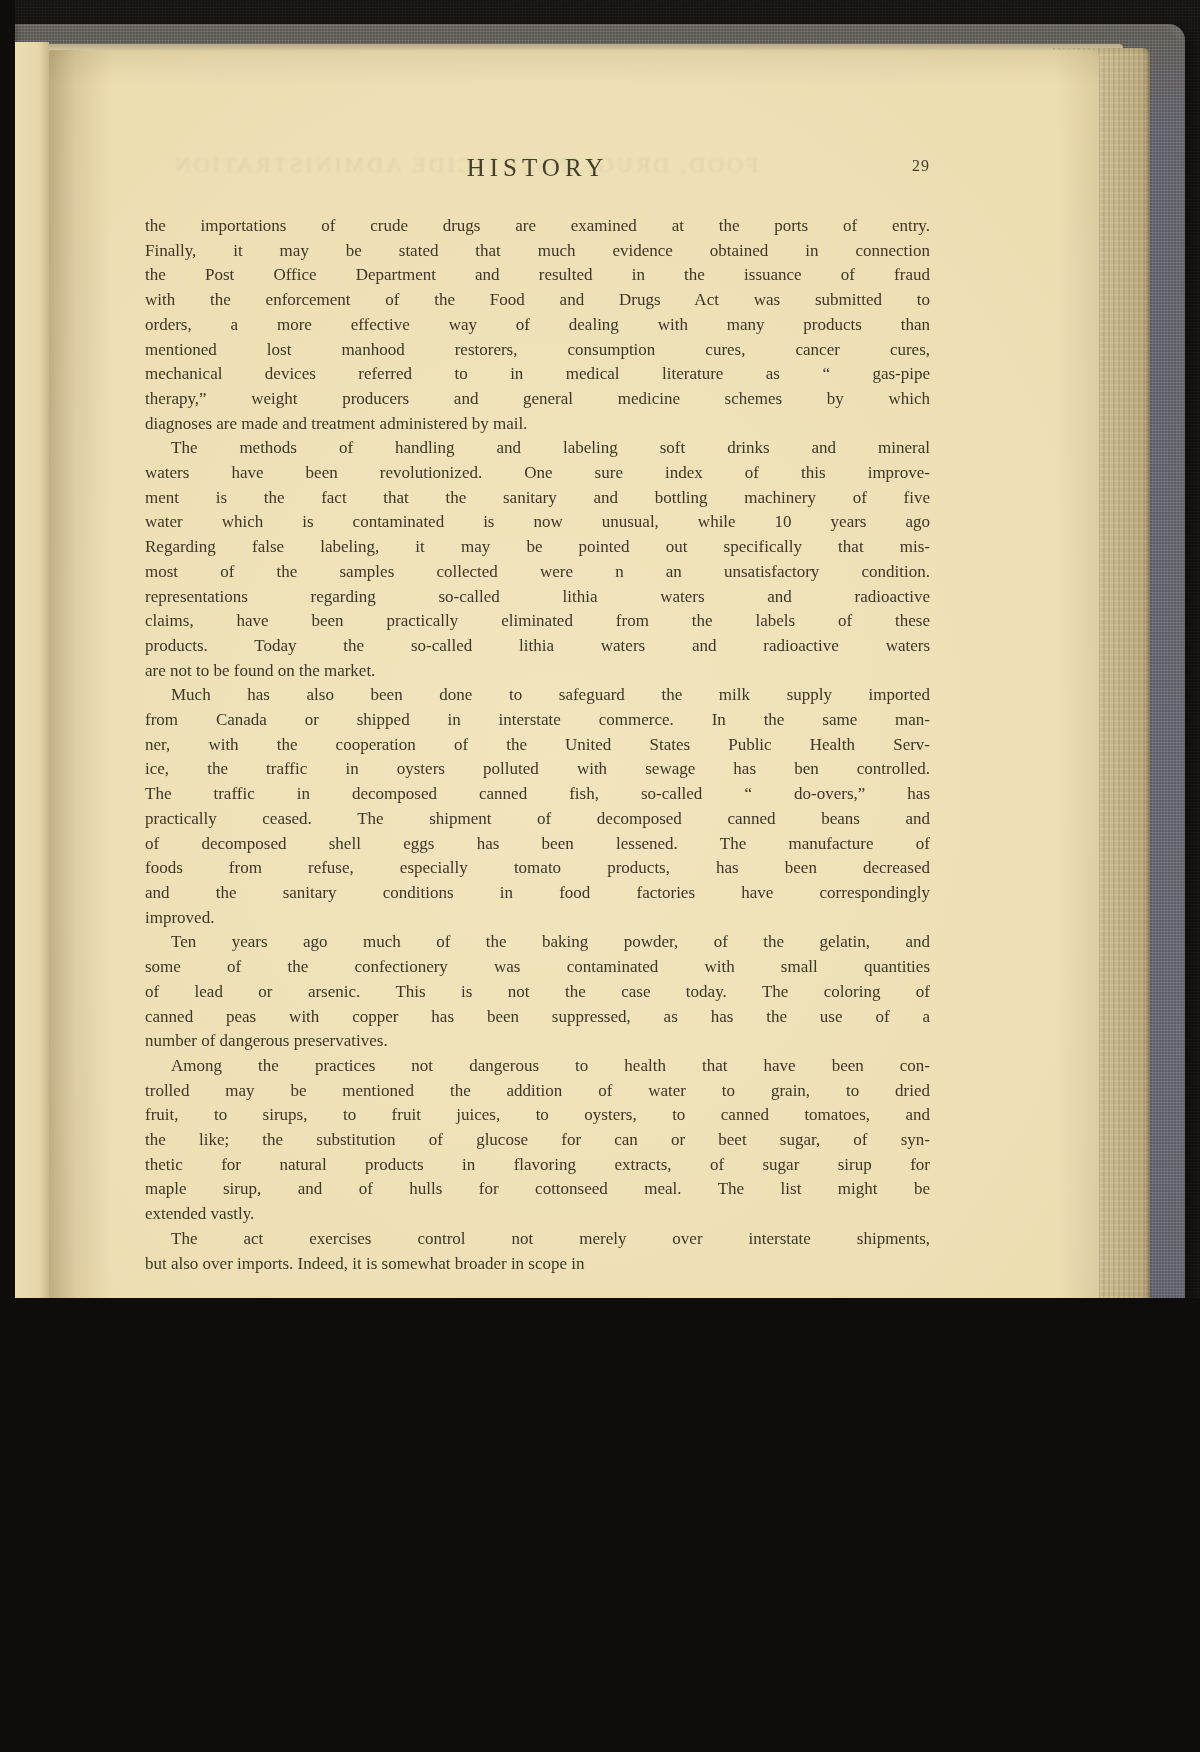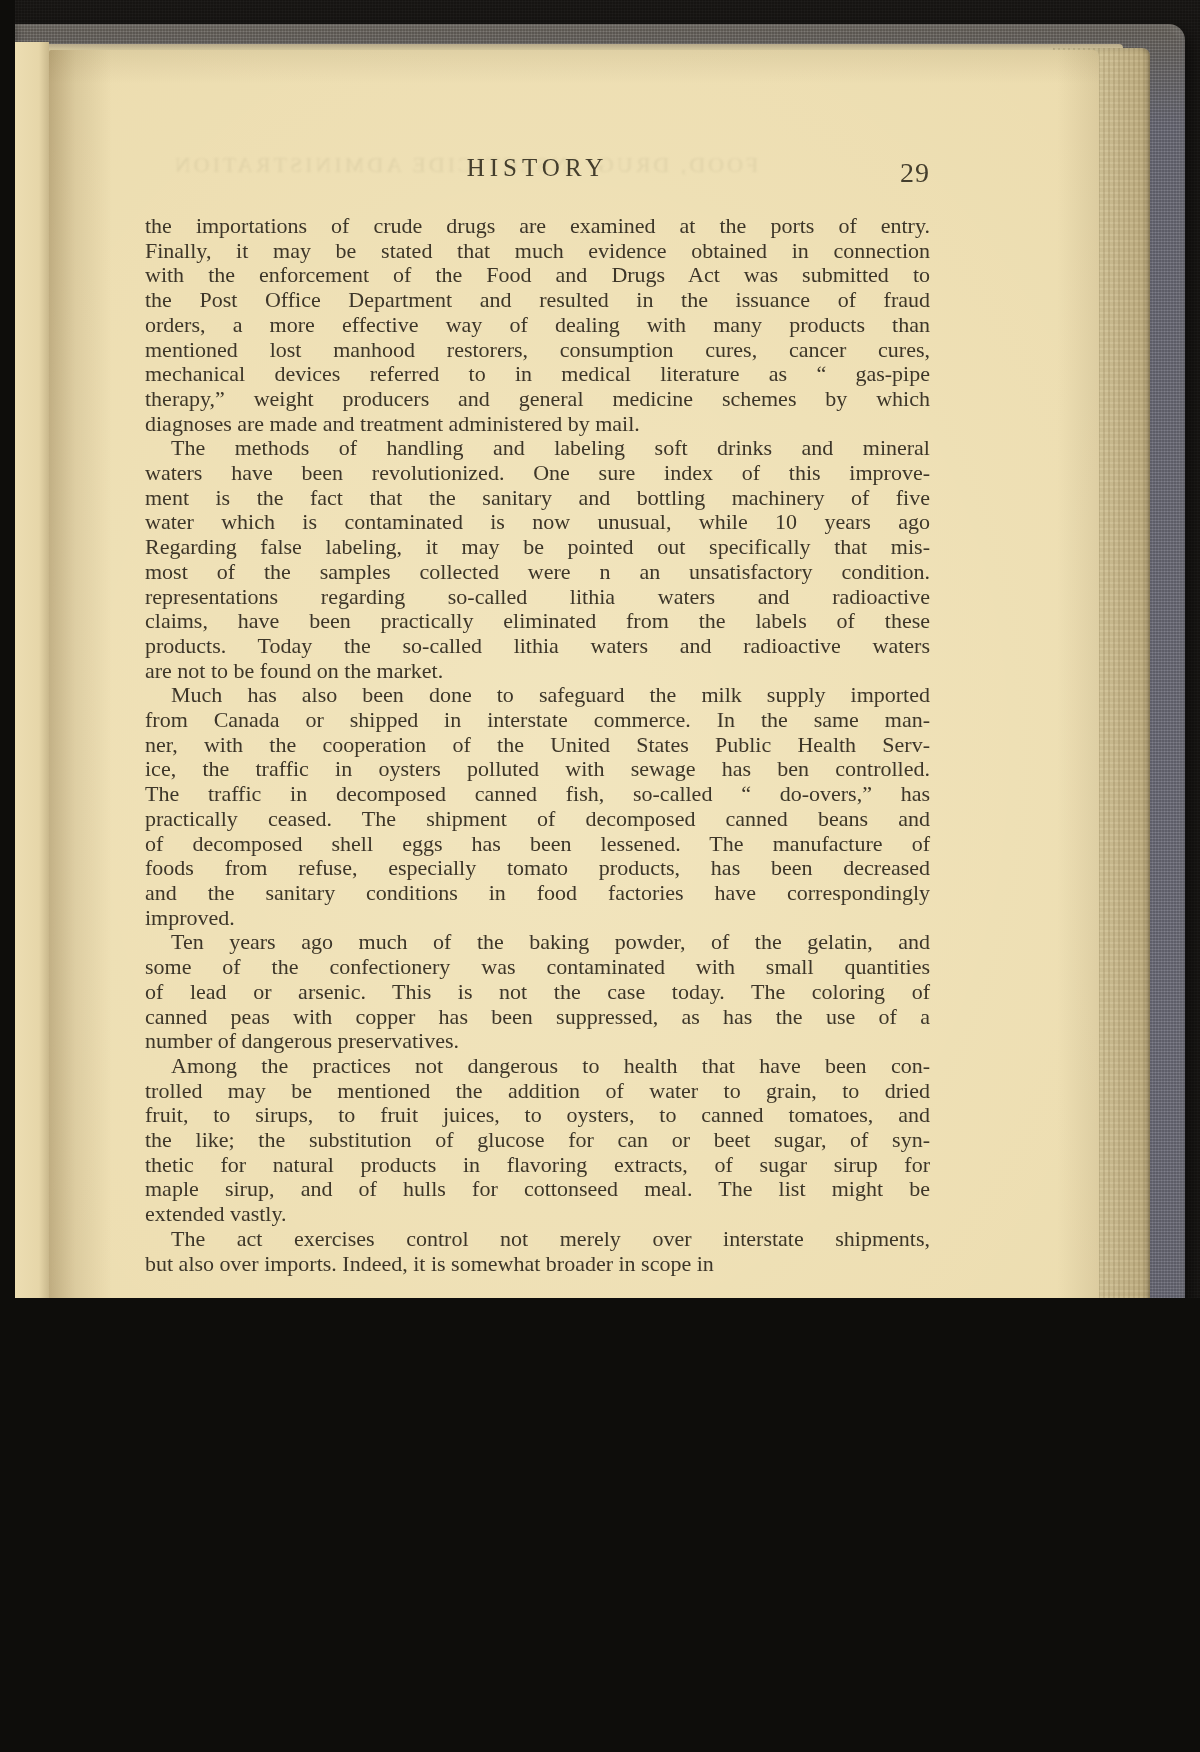--- a/index.html
+++ b/index.html
@@ -61,25 +61,25 @@
     font-size:22px;letter-spacing:3px;color:#8e8662;opacity:0.14;
     filter:blur(1px);
     text-align:center;white-space:nowrap;
   }
   .header{position:absolute;left:0;top:104px;width:785px;height:34px;color:#443e2d;}
   .running-head{
     display:block;text-align:center;
     font-size:25px;letter-spacing:5px;
   }
   .pagenum{
-    position:absolute;right:0;top:3px;font-size:28px;letter-spacing:1px;
+    position:absolute;right:0;top:3px;font-size:16px;letter-spacing:1px;
   }
   .body{
     position:absolute;left:0;top:164px;width:785px;
-    font-size:22px;line-height:24.7px;color:#3d3629;
+    font-size:17px;line-height:24.7px;color:#3d3629;
     text-rendering:optimizeLegibility;
   }
   .para{margin:0;}
   .line{white-space:normal;}
   .line.just{text-align:justify;text-align-last:justify;}
   .line.indent{text-indent:26px;}
 </style>
 </head>
 <body>
 
@@ -95,22 +95,22 @@
 
       <div class="header">
         <span class="running-head">HISTORY</span>
         <span class="pagenum">29</span>
       </div>
 
       <div class="body">
           <div class="para">
             <div class="line just">the importations of crude drugs are examined at the ports of entry.</div>
             <div class="line just">Finally, it may be stated that much evidence obtained in connection</div>
+            <div class="line just">the Post Office Department and resulted in the issuance of fraud</div>
             <div class="line just">with the enforcement of the Food and Drugs Act was submitted to</div>
-            <div class="line just">the Post Office Department and resulted in the issuance of fraud</div>
             <div class="line just">orders, a more effective way of dealing with many products than</div>
             <div class="line just">mentioned lost manhood restorers, consumption cures, cancer cures,</div>
             <div class="line just">mechanical devices referred to in medical literature as “ gas-pipe</div>
             <div class="line just">therapy,” weight producers and general medicine schemes by which</div>
             <div class="line">diagnoses are made and treatment administered by mail.</div>
           </div>
           <div class="para">
             <div class="line just indent">The methods of handling and labeling soft drinks and mineral</div>
             <div class="line just">waters have been revolutionized. One sure index of this improve-</div>
             <div class="line just">ment is the fact that the sanitary and bottling machinery of five</div>

